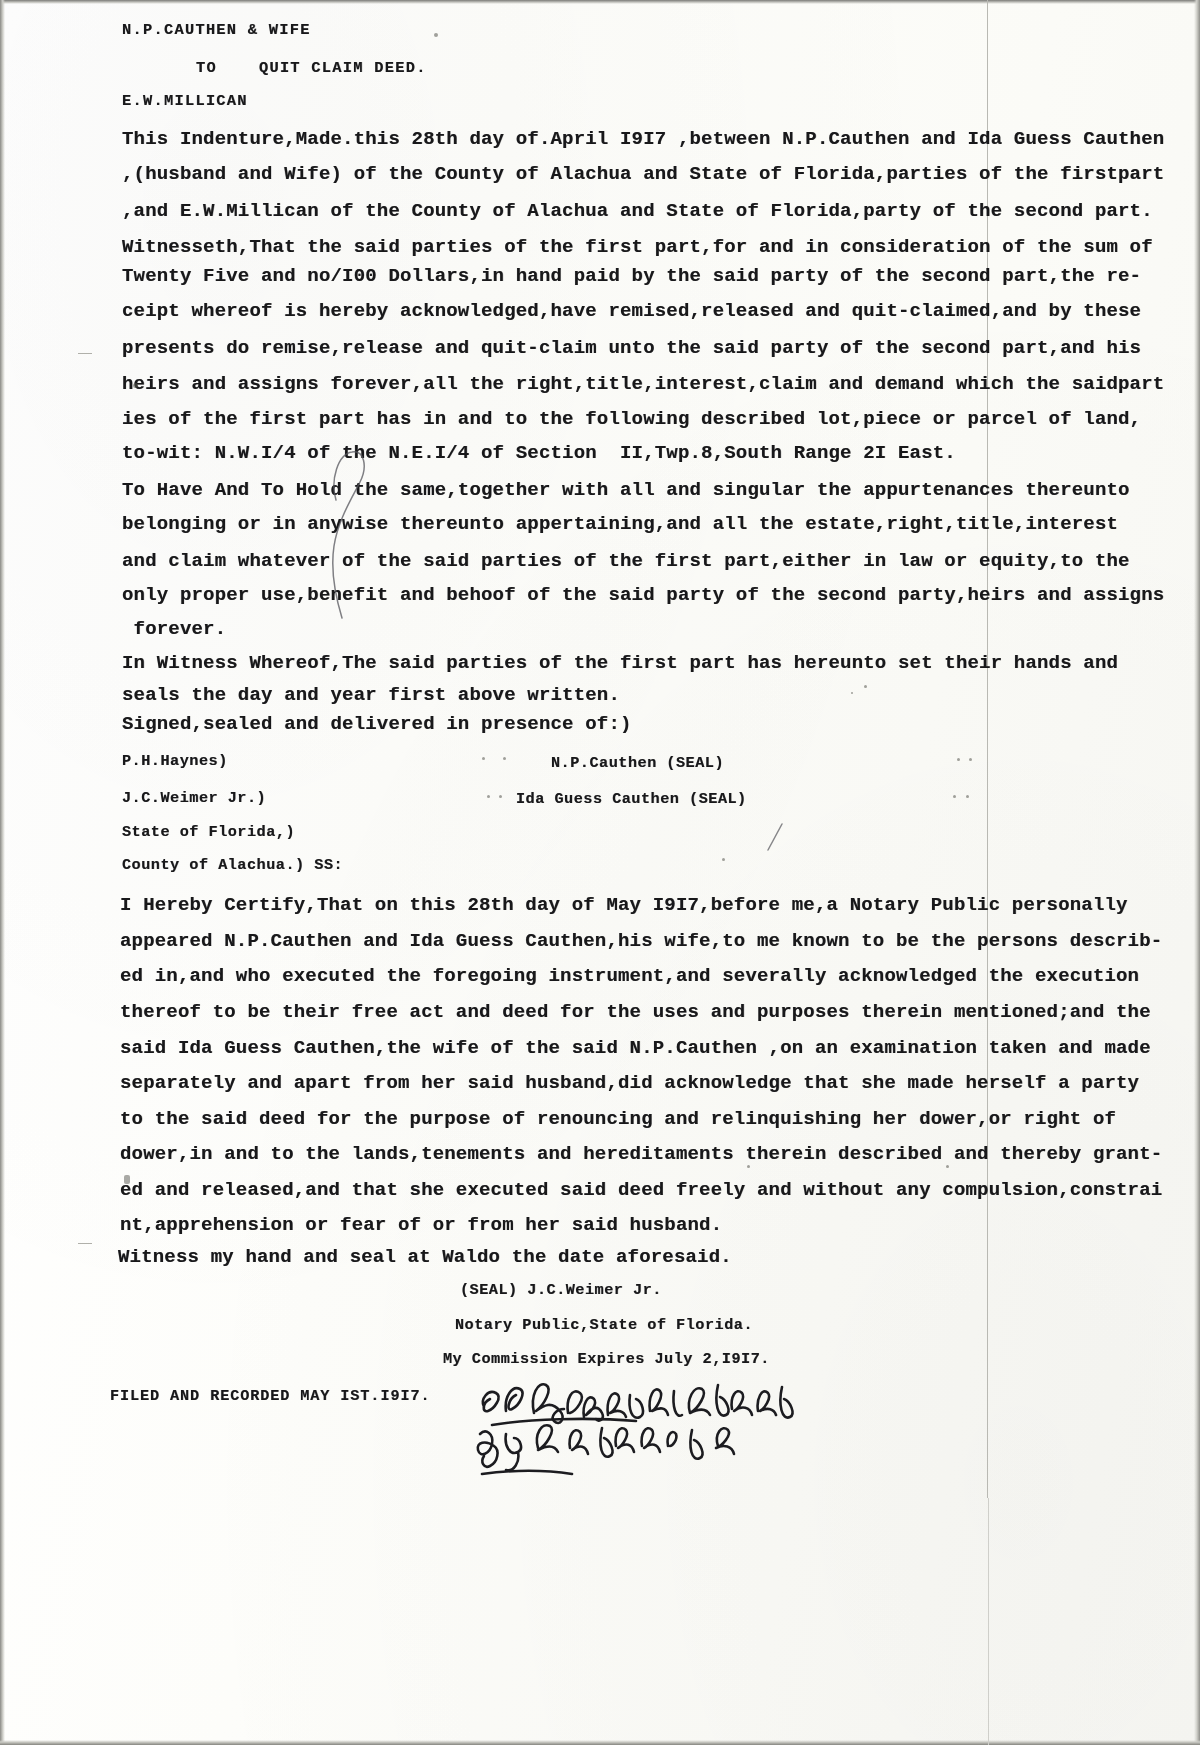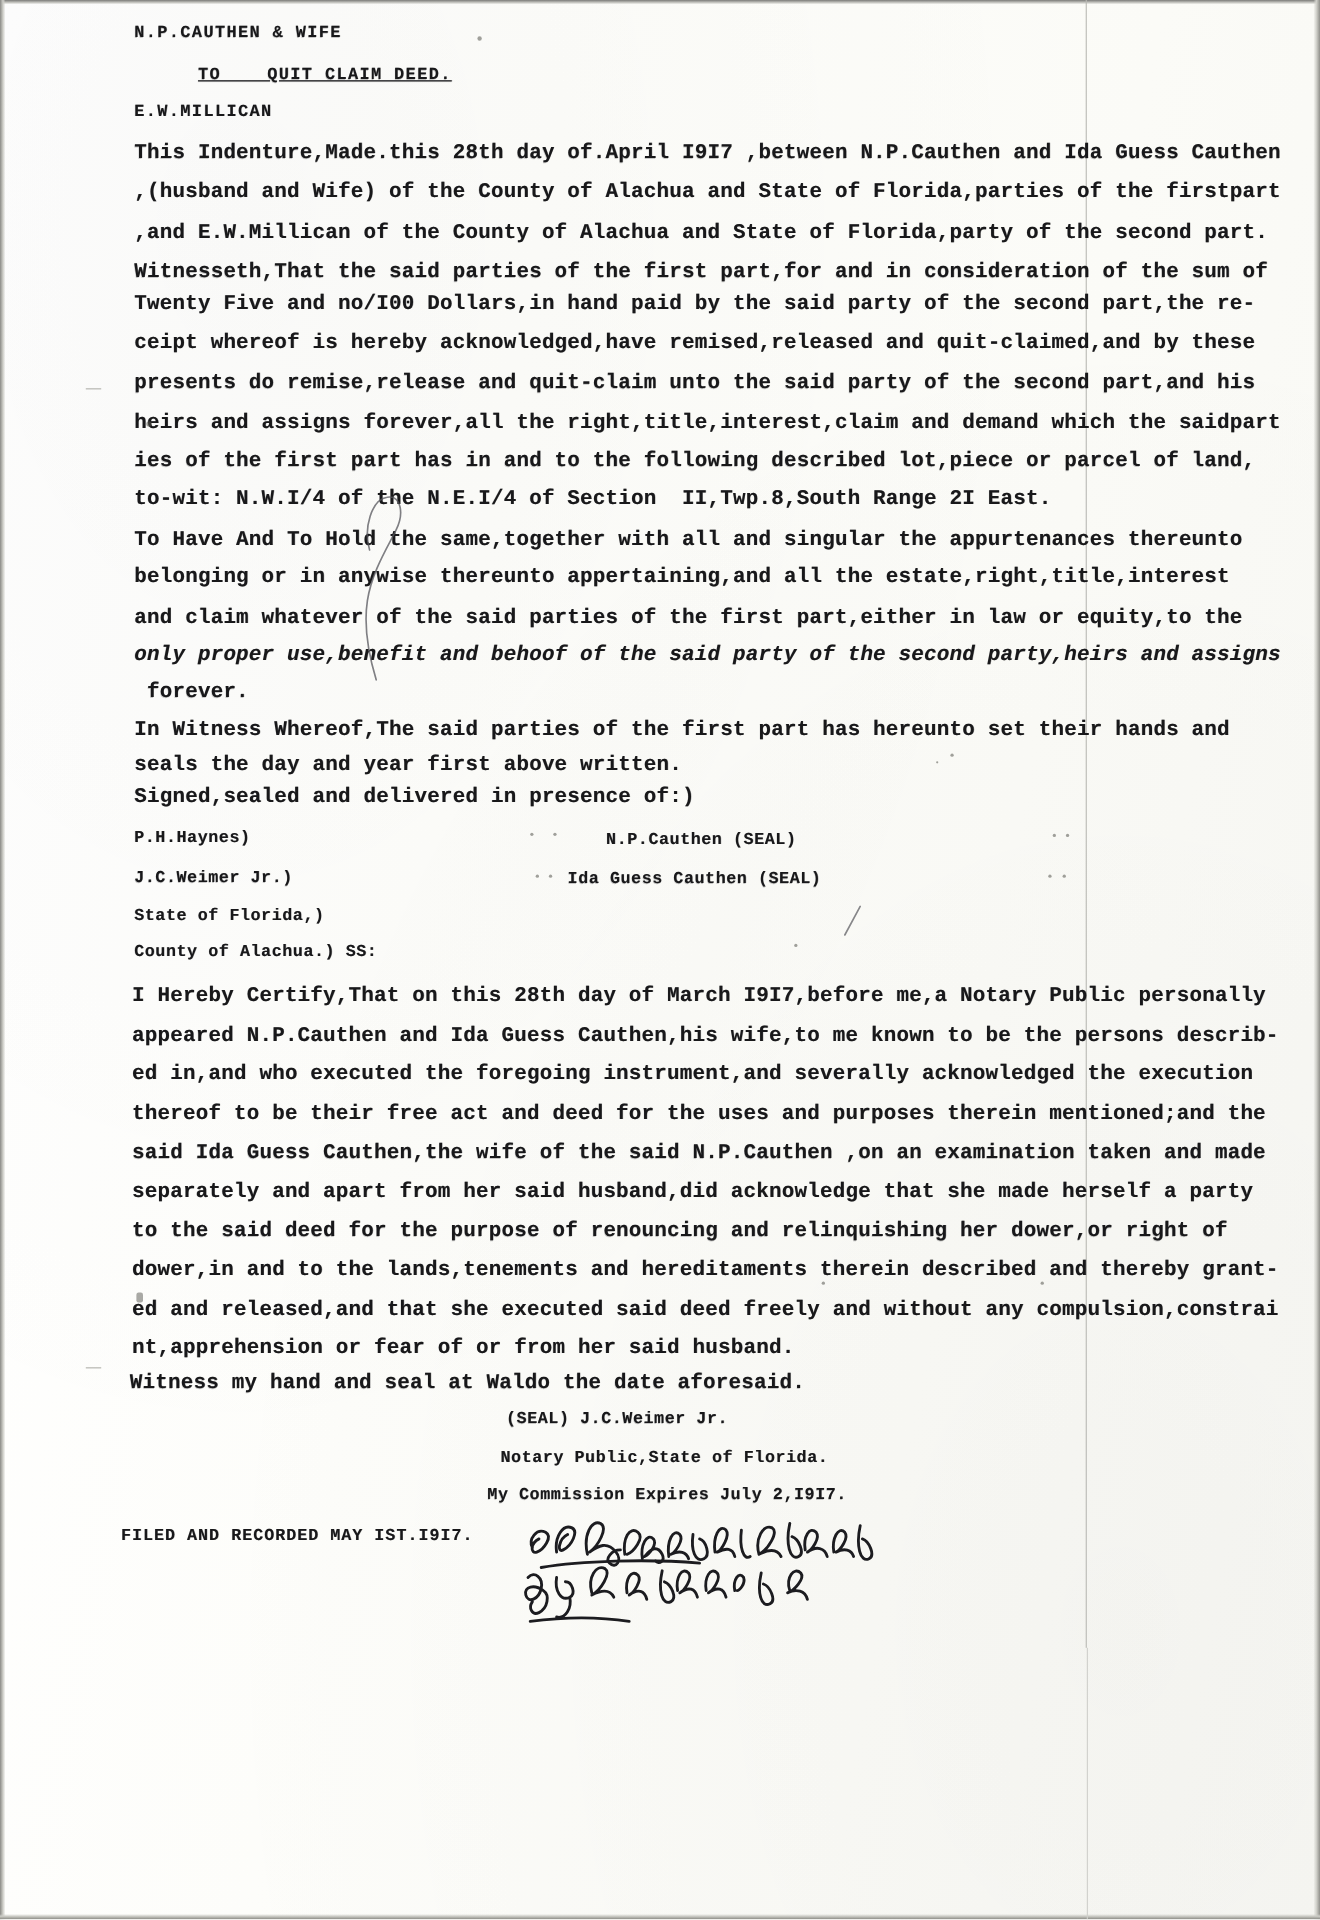--- a/index.html
+++ b/index.html
@@ -131,52 +131,52 @@
 
   <div class="gutter-rule"></div>
   <div class="gutter-rule2"></div>
 
   <div class="tick" style="top:353px;"></div>
   <div class="tick" style="top:1243px;"></div>
 
   <div class="doc">
 
     <div class="ln hdr" style="left:122px; top:21px;">N.P.CAUTHEN &amp; WIFE</div>
-    <div class="ln hdr" style="left:180px; top:59px;text-decoration:underline;">TO    QUIT CLAIM DEED.</div>
+    <div class="ln hdr" style="left:196px; top:59px;">TO    QUIT CLAIM DEED.</div>
     <div class="ln hdr" style="left:122px; top:92px;">E.W.MILLICAN</div>
 
     <div class="ln body-ln" style="left:122px; top:128px;">This Indenture,Made.this 28th day of.April I9I7 ,between N.P.Cauthen and Ida Guess Cauthen</div>
     <div class="ln body-ln" style="left:122px; top:163px;">,(husband and Wife) of the County of Alachua and State of Florida,parties of the firstpart</div>
     <div class="ln body-ln" style="left:122px; top:200px;">,and E.W.Millican of the County of Alachua and State of Florida,party of the second part.</div>
     <div class="ln body-ln" style="left:122px; top:236px;">Witnesseth,That the said parties of the first part,for and in consideration of the sum of</div>
     <div class="ln body-ln" style="left:122px; top:265px;">Twenty Five and no/I00 Dollars,in hand paid by the said party of the second part,the re-</div>
     <div class="ln body-ln" style="left:122px; top:300px;">ceipt whereof is hereby acknowledged,have remised,released and quit-claimed,and by these</div>
     <div class="ln body-ln" style="left:122px; top:337px;">presents do remise,release and quit-claim unto the said party of the second part,and his</div>
     <div class="ln body-ln" style="left:122px; top:373px;">heirs and assigns forever,all the right,title,interest,claim and demand which the saidpart</div>
     <div class="ln body-ln" style="left:122px; top:408px;">ies of the first part has in and to the following described lot,piece or parcel of land,</div>
     <div class="ln body-ln" style="left:122px; top:442px;">to-wit: N.W.I/4 of the N.E.I/4 of Section  II,Twp.8,South Range 2I East.</div>
     <div class="ln body-ln" style="left:122px; top:479px;">To Have And To Hold the same,together with all and singular the appurtenances thereunto</div>
     <div class="ln body-ln" style="left:122px; top:513px;">belonging or in anywise thereunto appertaining,and all the estate,right,title,interest</div>
     <div class="ln body-ln" style="left:122px; top:550px;">and claim whatever of the said parties of the first part,either in law or equity,to the</div>
-    <div class="ln body-ln" style="left:122px; top:584px;font-style:italic;">only proper use,benefit and behoof of the said party of the second party,heirs and assigns</div>
+    <div class="ln body-ln" style="left:122px; top:584px;">only proper use,benefit and behoof of the said party of the second party,heirs and assigns</div>
     <div class="ln body-ln" style="left:122px; top:618px;"> forever.</div>
     <div class="ln body-ln" style="left:122px; top:652px;">In Witness Whereof,The said parties of the first part has hereunto set their hands and</div>
     <div class="ln body-ln" style="left:122px; top:684px;">seals the day and year first above written.</div>
     <div class="ln body-ln" style="left:122px; top:713px;">Signed,sealed and delivered in presence of:)</div>
 
     <div class="ln sig-ln" style="left:122px; top:752px;">P.H.Haynes)</div>
     <div class="ln sig-ln" style="left:516px; top:754px;margin-left:35px;">N.P.Cauthen (SEAL)</div>
 
     <div class="ln sig-ln" style="left:122px; top:789px;">J.C.Weimer Jr.)</div>
     <div class="ln sig-ln" style="left:516px; top:790px;">Ida Guess Cauthen (SEAL)</div>
 
     <div class="ln sig-ln" style="left:122px; top:823px;">State of Florida,)</div>
     <div class="ln sig-ln" style="left:122px; top:856px;">County of Alachua.) SS:</div>
 
-    <div class="ln body-ln" style="left:120px; top:894px;">I Hereby Certify,That on this 28th day of March I9I7,before me,a Notary Public personally</div>
+    <div class="ln body-ln" style="left:120px; top:894px;">I Hereby Certify,That on this 28th day of May I9I7,before me,a Notary Public personally</div>
     <div class="ln body-ln" style="left:120px; top:930px;">appeared N.P.Cauthen and Ida Guess Cauthen,his wife,to me known to be the persons describ-</div>
     <div class="ln body-ln" style="left:120px; top:965px;">ed in,and who executed the foregoing instrument,and severally acknowledged the execution</div>
     <div class="ln body-ln" style="left:120px; top:1001px;">thereof to be their free act and deed for the uses and purposes therein mentioned;and the</div>
     <div class="ln body-ln" style="left:120px; top:1072px;">separately and apart from her said husband,did acknowledge that she made herself a party</div>
     <div class="ln body-ln" style="left:120px; top:1037px;">said Ida Guess Cauthen,the wife of the said N.P.Cauthen ,on an examination taken and made</div>
     <div class="ln body-ln" style="left:120px; top:1108px;">to the said deed for the purpose of renouncing and relinquishing her dower,or right of</div>
     <div class="ln body-ln" style="left:120px; top:1143px;">dower,in and to the lands,tenements and hereditaments therein described and thereby grant-</div>
     <div class="ln body-ln" style="left:120px; top:1179px;">ed and released,and that she executed said deed freely and without any compulsion,constrai</div>
     <div class="ln body-ln" style="left:120px; top:1214px;">nt,apprehension or fear of or from her said husband.</div>
     <div class="ln body-ln" style="left:118px; top:1246px;">Witness my hand and seal at Waldo the date aforesaid.</div>

